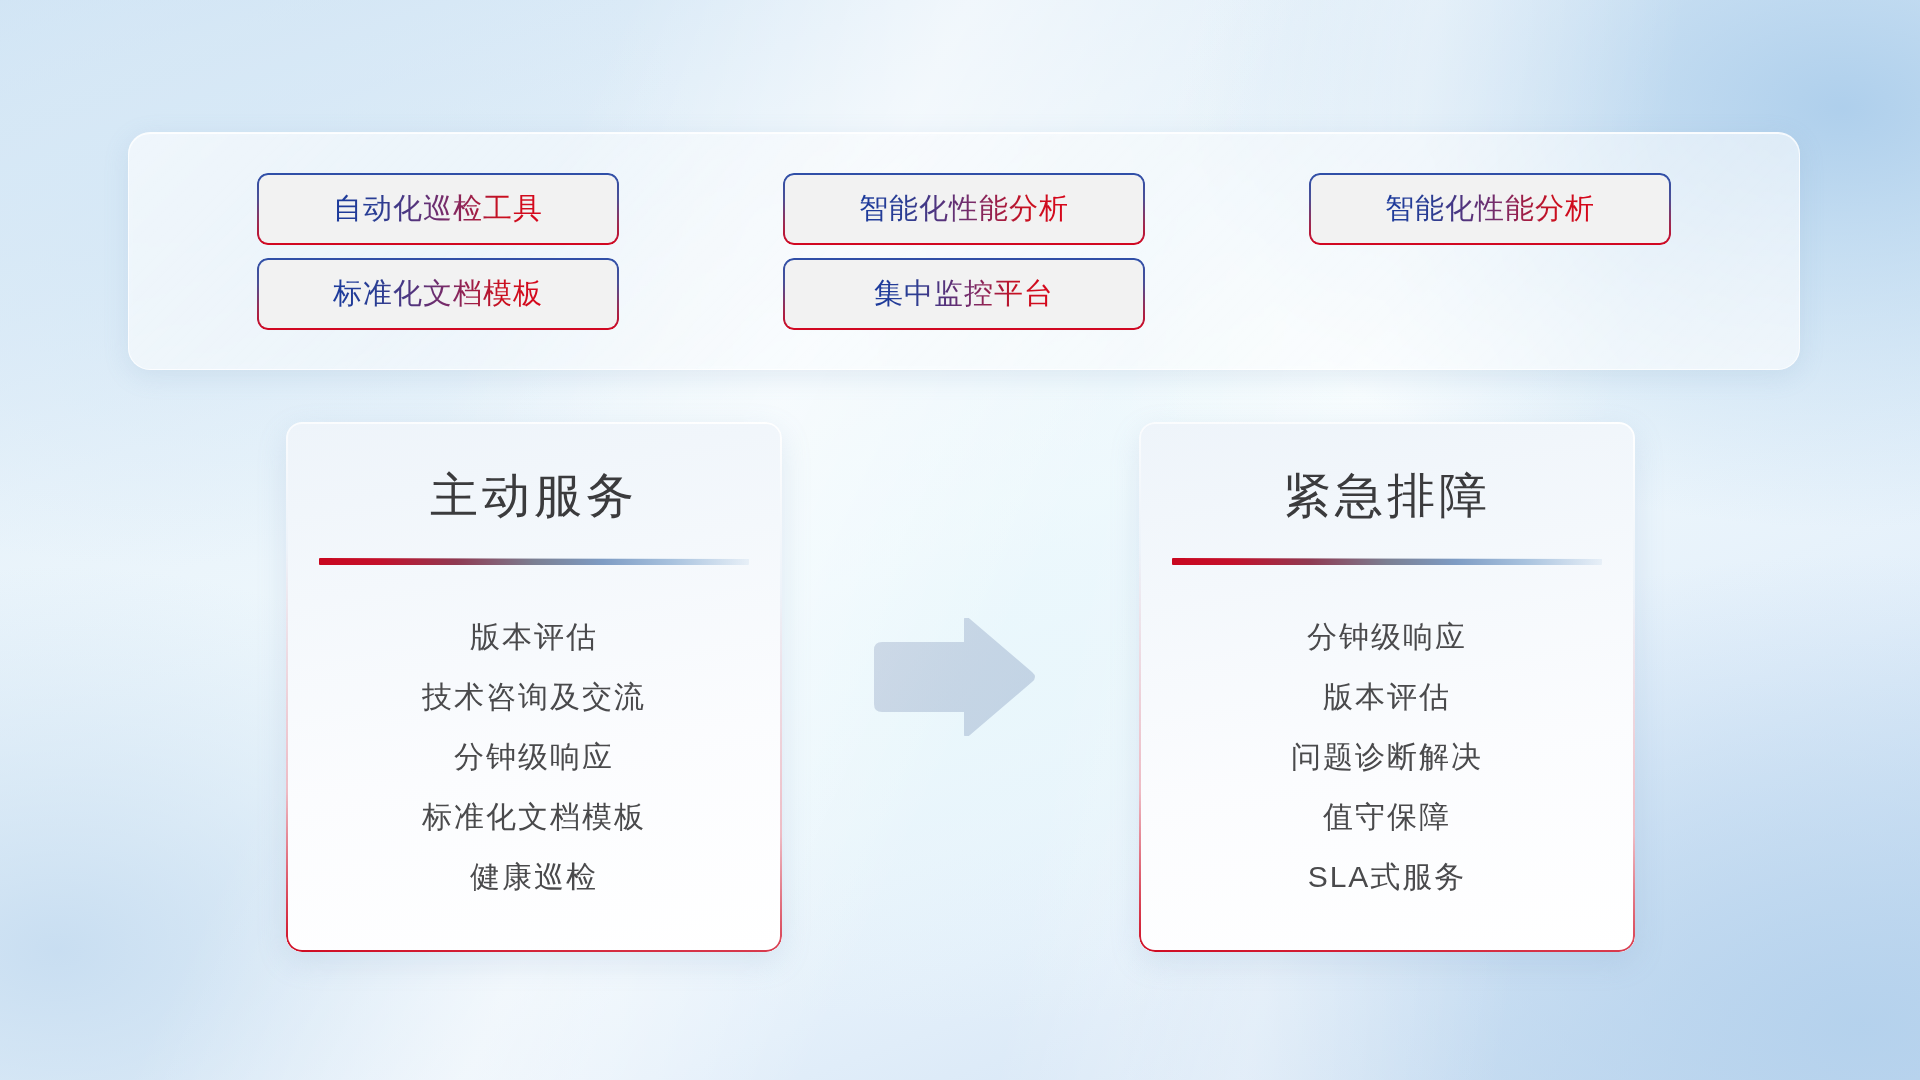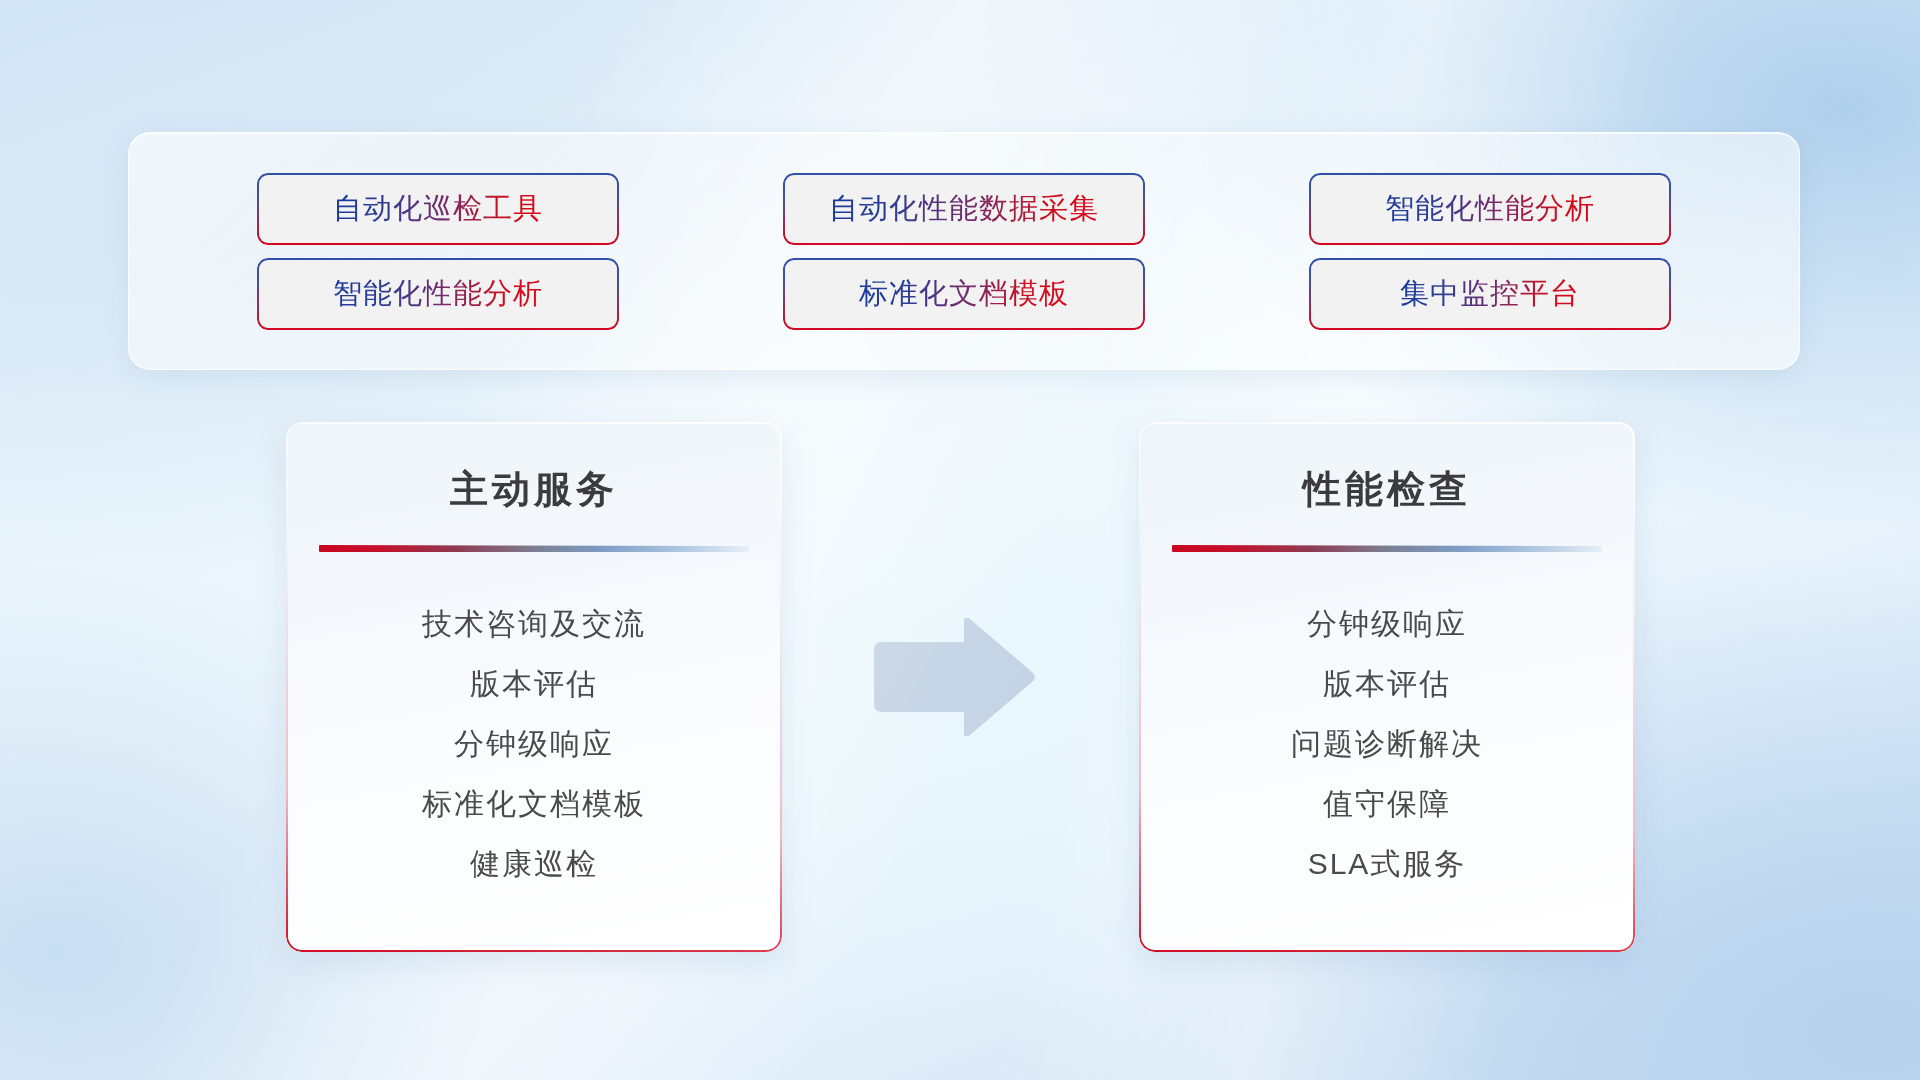--- a/index.html
+++ b/index.html
@@ -118,22 +118,22 @@
     mask: linear-gradient(#000 0 0) content-box, linear-gradient(#000 0 0);
     mask-composite: exclude;
     pointer-events: none;
   }
   #card-active { left: 286px; }
   #card-passive { left: 1139px; }
 
   .card-title {
     position: relative;
     text-align: center;
-    font-size: 38px;
-    font-weight: 700;
+    font-size: 48px;
+    font-weight: 400;
     letter-spacing: 4px;
     color: #3b3b3d;
     margin-top: 42px;
   }
   .title-rule {
     position: relative;
     margin: 30px auto 0 auto;
     width: 430px;
     height: 7px;
     background: linear-gradient(90deg,
@@ -171,63 +171,60 @@
 </head>
 <body>
 
 <div id="stage">
 
   <div class="top-panel">
     <div class="tag">
       <span class="tag-label">自动化巡检工具</span>
     </div>
     <div class="tag">
-      <span class="tag-label">自动化性能数据采集</span>
-    </div>
-    <div class="tag">
       <span class="tag-label">智能化性能分析</span>
     </div>
     <div class="tag">
       <span class="tag-label">智能化性能分析</span>
     </div>
     <div class="tag">
       <span class="tag-label">标准化文档模板</span>
     </div>
     <div class="tag">
       <span class="tag-label">集中监控平台</span>
     </div>
   </div>
 
   <div class="card" id="card-active">
     <div class="card-title">主动服务</div>
     <div class="title-rule"></div>
     <ul class="card-list">
+      <li>版本评估</li>
       <li>技术咨询及交流</li>
-      <li>版本评估</li>
       <li>分钟级响应</li>
       <li>标准化文档模板</li>
       <li>健康巡检</li>
     </ul>
   </div>
 
   <div class="arrow">
     <svg viewBox="0 0 170 118" xmlns="http://www.w3.org/2000/svg">
       <defs>
         <linearGradient id="arrGrad" x1="0" y1="0" x2="1" y2="0.4">
           <stop offset="0%" stop-color="#b9c6da" stop-opacity="0.62"></stop>
           <stop offset="55%" stop-color="#aebfd6" stop-opacity="0.60"></stop>
           <stop offset="100%" stop-color="#a8bbd4" stop-opacity="0.58"></stop>
         </linearGradient>
       </defs>
       <path d="M8 32 Q8 24 16 24 L98 24 L98 2 Q98 -4 104 1 L166 54 Q172 59 166 64 L104 117 Q98 122 98 116 L98 94 L16 94 Q8 94 8 86 Z" fill="url(#arrGrad)"></path>
     </svg>
   </div>
 
   <div class="card" id="card-passive">
-    <div class="card-title">性能检查</div>
+    <div class="card-title">紧急排障</div>
     <div class="title-rule"></div>
     <ul class="card-list">
       <li>分钟级响应</li>
       <li>版本评估</li>
       <li>问题诊断解决</li>
       <li>值守保障</li>
       <li>SLA式服务</li>
     </ul>
   </div>
 

